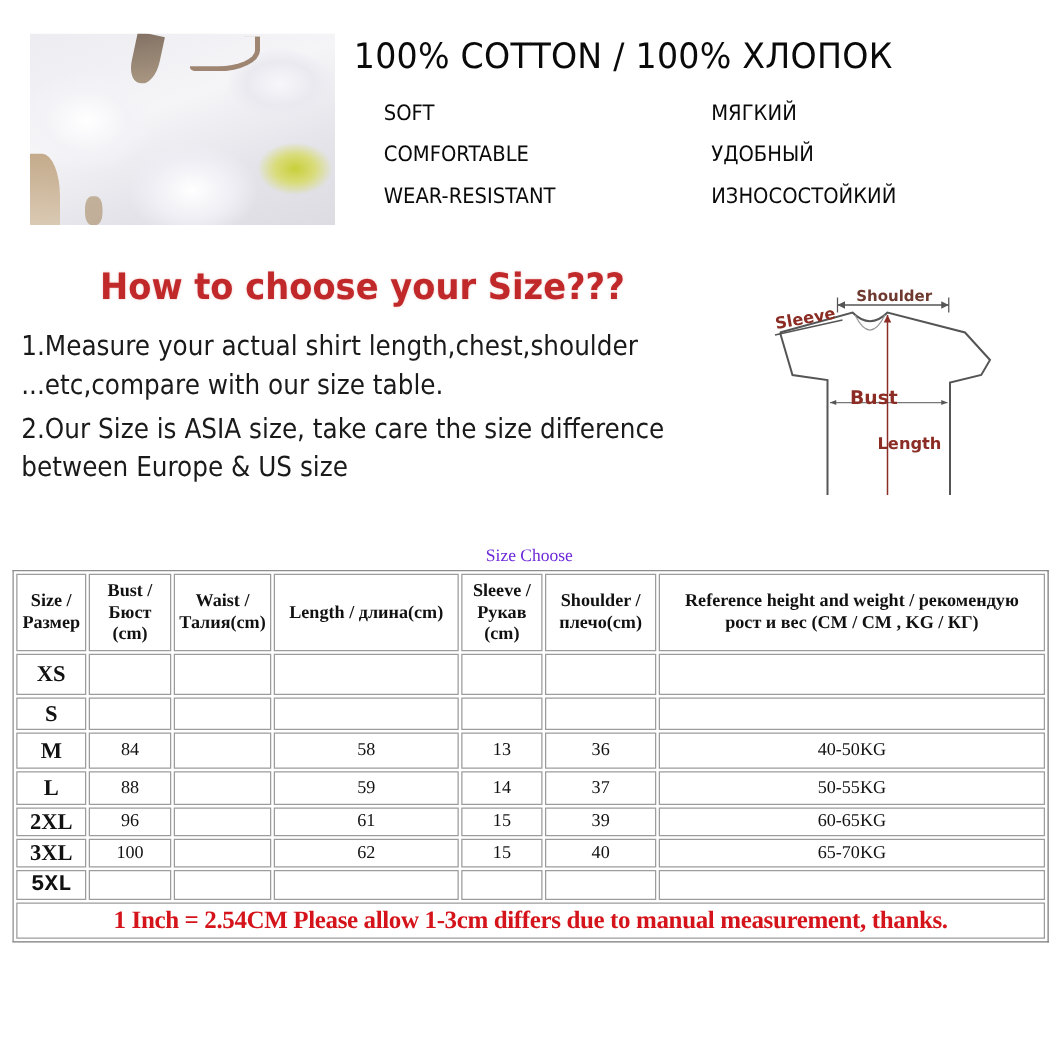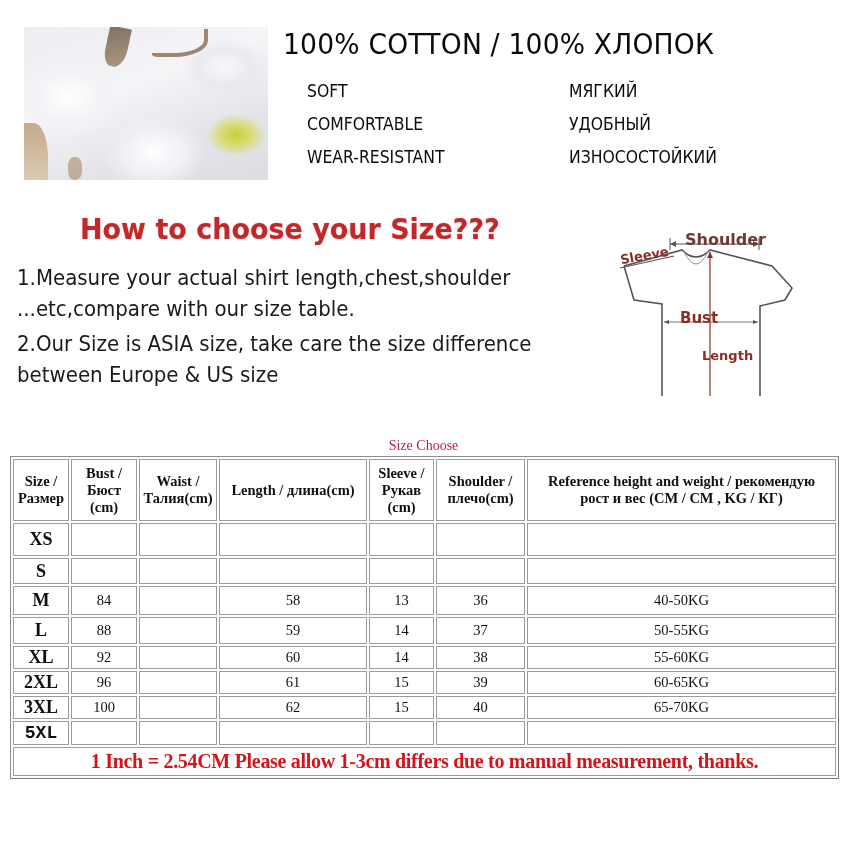--- a/index.html
+++ b/index.html
@@ -65,21 +65,21 @@
   .diagram { position: absolute; left: 612px; top: 228px; width: 190px; height: 168px; }
   .diagram svg { position: absolute; left: 0; top: 0; }
   .diag-label {
     position: absolute; font-family: "DejaVu Sans", sans-serif; font-weight: bold;
     color: #8b2d25; white-space: nowrap;
   }
 
   
   .caption {
     position: absolute; left: 0; width: 847px; top: 438px; text-align: center;
-    font-family: "Liberation Serif", serif; font-size: 14px; color: #be185d;
+    font-family: "Liberation Serif", serif; font-size: 14px; color: #6d28d9;
   }
   table.size-table {
     position: absolute; left: 10px; top: 456px; width: 829px;
     border-collapse: separate; border-spacing: 2px;
     border: 1px solid #8c8c8c; border-right-color: #7a7a7a; border-bottom-color: #7a7a7a;
     font-family: "Liberation Serif", serif; table-layout: fixed;
   }
   table.size-table th, table.size-table td {
     border: 1px solid #9c9c9c;
     text-align: center; vertical-align: middle; padding: 0 2px;
@@ -138,21 +138,21 @@
     <line x1="58" y1="10" x2="58" y2="22" stroke="#555" stroke-width="1"></line>
     <line x1="147" y1="10" x2="147" y2="22" stroke="#555" stroke-width="1"></line>
 
     <line x1="52" y1="94" x2="146" y2="94" stroke="#777" stroke-width="1"></line>
     <polygon points="52,94 57,92 57,96" fill="#555"></polygon>
     <polygon points="146,94 141,92 141,96" fill="#555"></polygon>
 
     <line x1="98" y1="24" x2="98" y2="168" stroke="#8b2d25" stroke-width="1.2"></line>
     <polygon points="98,24 95,30 101,30" fill="#8b2d25"></polygon>
   </svg>
-  <div class="diag-label" style="left:73px; top:2px; font-size:16px; color:#6e3a30;">Shoulder</div>
+  <div class="diag-label" style="left:73px; top:2px; font-size:12px; color:#6e3a30;">Shoulder</div>
   <div class="diag-label" style="left:8px; top:20px; font-size:13px; transform:rotate(-10deg);">Sleeve</div>
   <div class="diag-label" style="left:68px; top:81px; font-size:15px;">Bust</div>
   <div class="diag-label" style="left:90px; top:120px; font-size:13px;">Length</div>
 </div>
 
 <div class="caption">Size Choose</div>
 
 <table class="size-table">
   <colgroup>
     <col style="width:56px">
@@ -225,29 +225,20 @@
   </tr>
   <tr class="r-l">
     <td class="size-cell">L</td>
     <td>88</td>
     <td></td>
     <td>59</td>
     <td>14</td>
     <td>37</td>
     <td>50-55KG</td>
   </tr>
-  <tr class="r-xl">
-    <td class="size-cell">XL</td>
-    <td>92</td>
-    <td></td>
-    <td>60</td>
-    <td>14</td>
-    <td>38</td>
-    <td>55-60KG</td>
-  </tr>
   <tr class="r-2xl">
     <td class="size-cell">2XL</td>
     <td>96</td>
     <td></td>
     <td>61</td>
     <td>15</td>
     <td>39</td>
     <td>60-65KG</td>
   </tr>
   <tr class="r-3xl">

